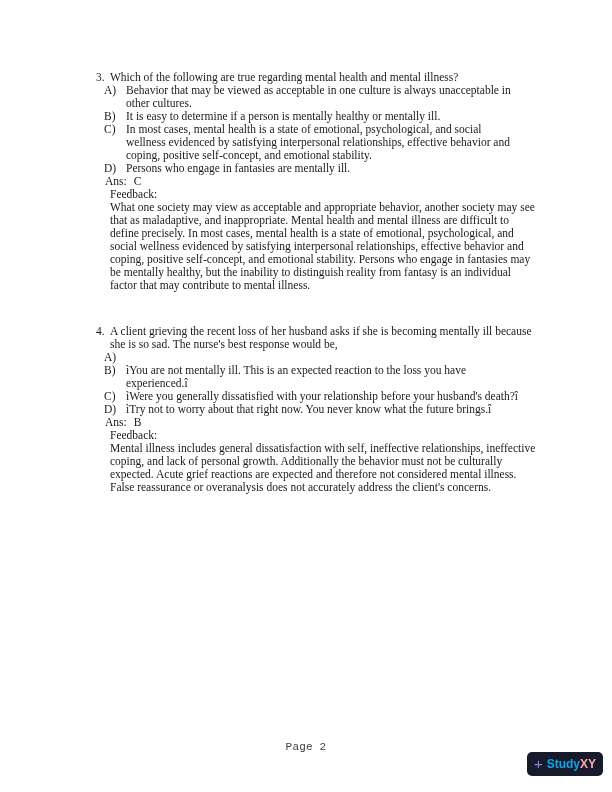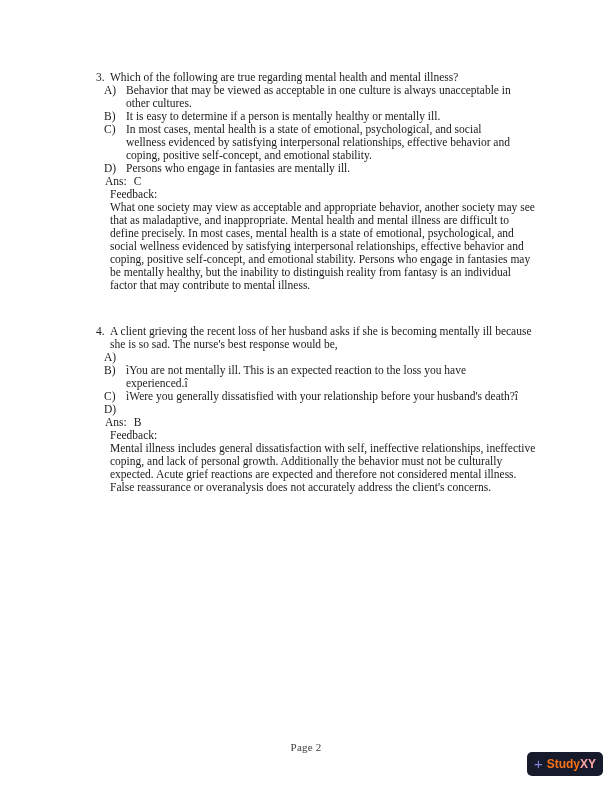--- a/index.html
+++ b/index.html
@@ -32,20 +32,21 @@
   .fb-text { margin-left: 14px; width: 426px; }
   .page-footer {
     position: absolute;
     top: 741px;
     left: 0;
     width: 100%;
     text-align: center;
     font-size: 11px;
     color: #3d3d3d;
     letter-spacing: 0.2px;
+    font-family: Liberation Mono, monospace;
   }
   .brand-badge {
     position: absolute;
     left: 527px;
     top: 752px;
     width: 76px;
     height: 24px;
     background: #171a2b;
     border-radius: 5px;
     display: flex;
@@ -55,21 +56,21 @@
     font-family: "Liberation Sans", sans-serif;
   }
   .brand-plus {
     color: #8487dd;
     font-size: 15px;
     font-weight: 400;
     line-height: 1;
     margin-top: -1px;
   }
   .brand-text { font-size: 12px; font-weight: bold; line-height: 1; }
-  .brand-primary { color: #f97316; }
+  .brand-primary { color: #0ea5e9; }
   .brand-accent { color: #fca5a5; }
 </style>
 </head>
 <body>
 
 <div class="content">
 
   <div class="question">
     <div class="q-row">
       <span class="q-num">3.</span>
@@ -109,20 +110,21 @@
     <div class="opt-row">
       <span class="opt-letter">B)</span>
       <span class="opt-text">ìYou are not mentally ill. This is an expected reaction to the loss you have experienced.î</span>
     </div>
     <div class="opt-row">
       <span class="opt-letter">C)</span>
       <span class="opt-text">ìWere you generally dissatisfied with your relationship before your husband's death?î</span>
     </div>
     <div class="opt-row">
       <span class="opt-letter">D)</span>
+      <span class="opt-text">ìTry not to worry about that right now. You never know what the future brings.î</span>
     </div>
     <div class="ans-row">
       <span>Ans:</span><span class="ans-value">B</span>
     </div>
     <div class="fb-label">Feedback:</div>
     <div class="fb-text">Mental illness includes general dissatisfaction with self, ineffective relationships, ineffective coping, and lack of personal growth. Additionally the behavior must not be culturally expected. Acute grief reactions are expected and therefore not considered mental illness. False reassurance or overanalysis does not accurately address the client's concerns.</div>
   </div>
 
 </div>
 

